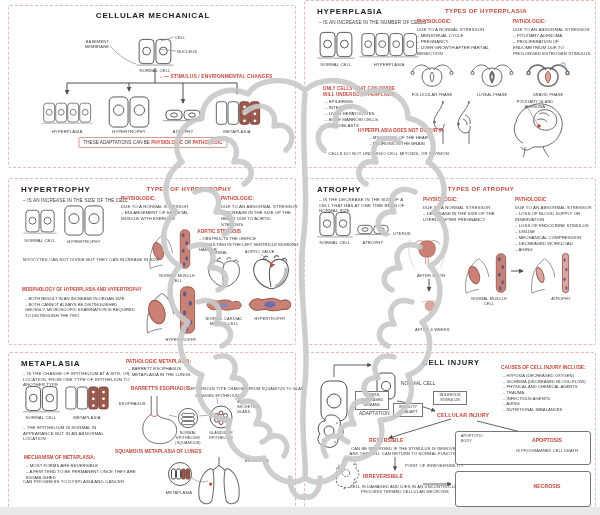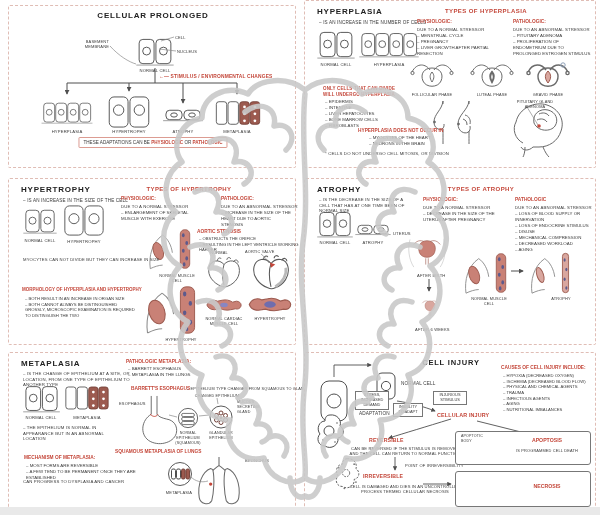--- a/index.html
+++ b/index.html
@@ -30,21 +30,21 @@
 .ov{position:absolute;left:0;top:0;z-index:3;pointer-events:none}
 .brain{position:absolute;z-index:40;pointer-events:none}
 .foot{position:absolute;left:0;top:507px;width:600px;height:8px;background:#e9e9e9;z-index:50}
 </style>
 </head>
 <body>
 
 <div class="sheet">
 
   <section class="panel" style="left:8px;top:5px;width:288px;height:163px">
-    <div class="title cc" style="left:144px;top:5px">CELLULAR PROLONGED</div>
+    <div class="title cc" style="left:144px;top:5px">CELLULAR MECHANICAL</div>
 
     <div class="lbl rt wrap" style="left:70px;top:33px;width:30px;font-size:4px">BASEMENT MEMBRANE</div>
     <svg class="icon" style="left:129px;top:32px" width="34" height="28" viewBox="0 0 36 30">
       <g fill="#fff" stroke="#4f4f4f">
           <rect x="1" y="1.5" width="16" height="26" rx="4"></rect>
           <rect x="19" y="1.5" width="16" height="26" rx="4"></rect>
         </g>
       <circle cx="9" cy="14" r="4.2" fill="none" stroke="#4f4f4f"></circle>
         <circle cx="27" cy="14" r="4.2" fill="none" stroke="#4f4f4f"></circle>
       <line x1="-2" y1="29" x2="38" y2="29" stroke="#9a9a9a"></line>

